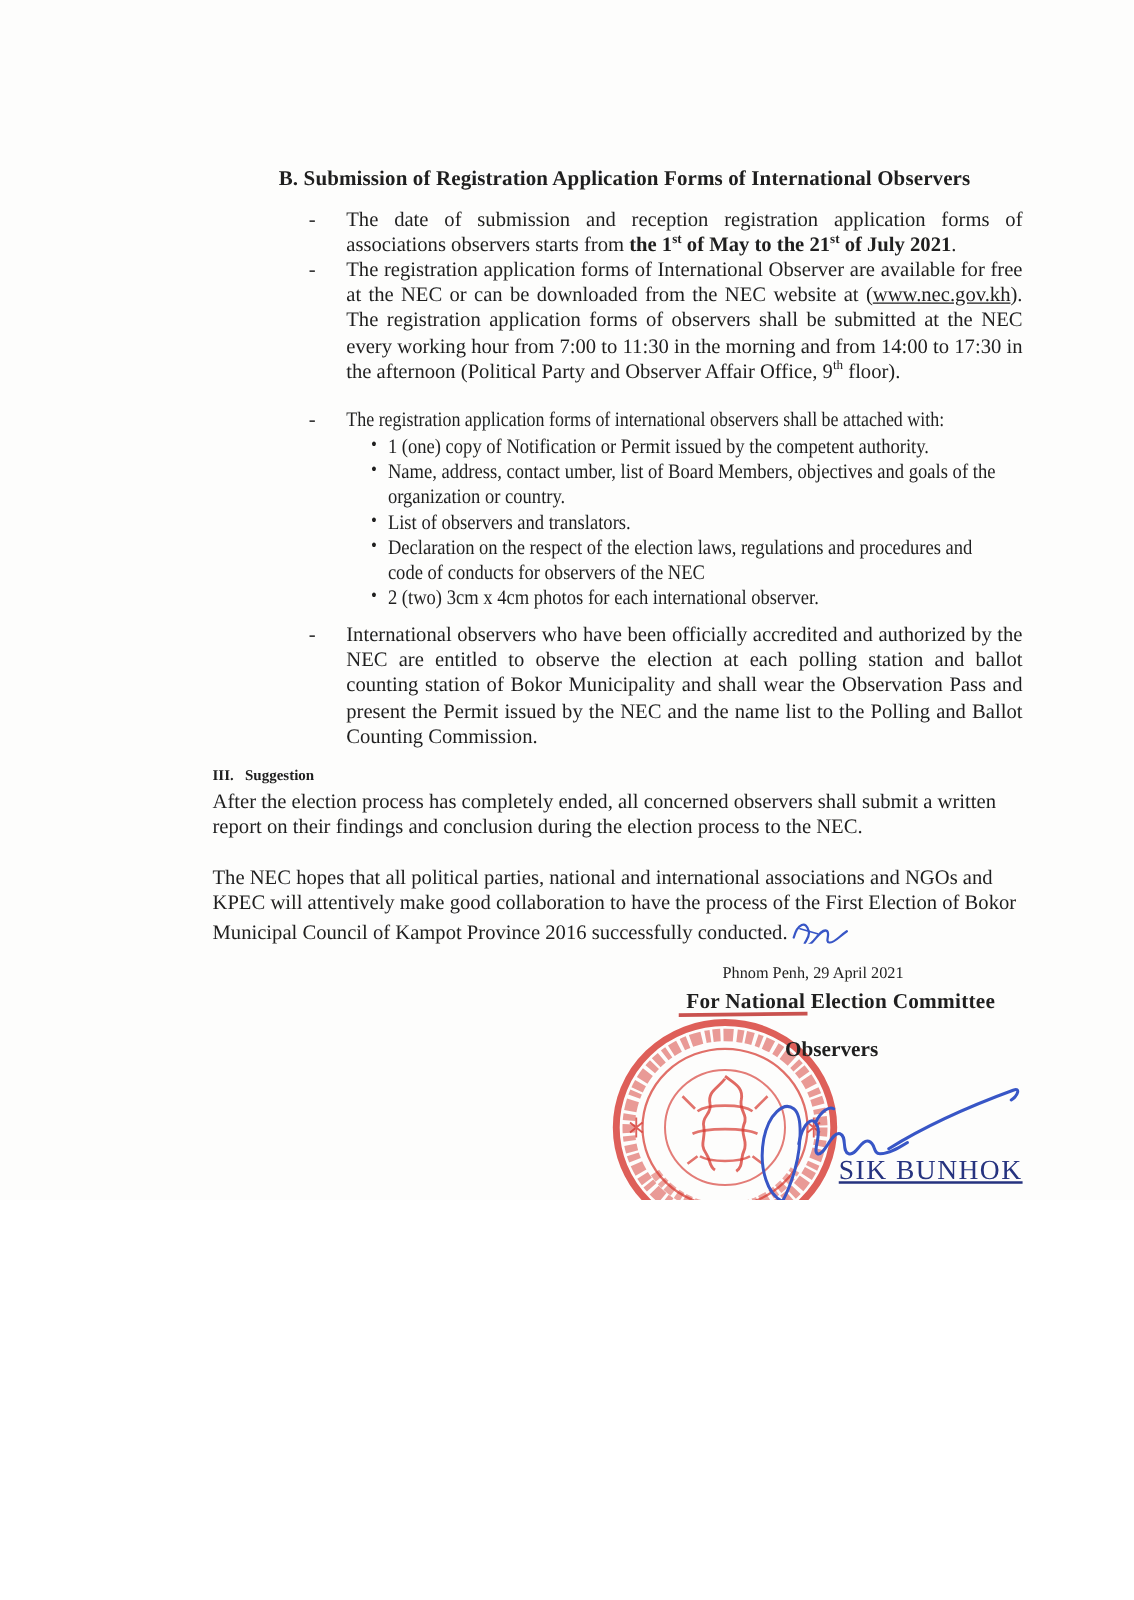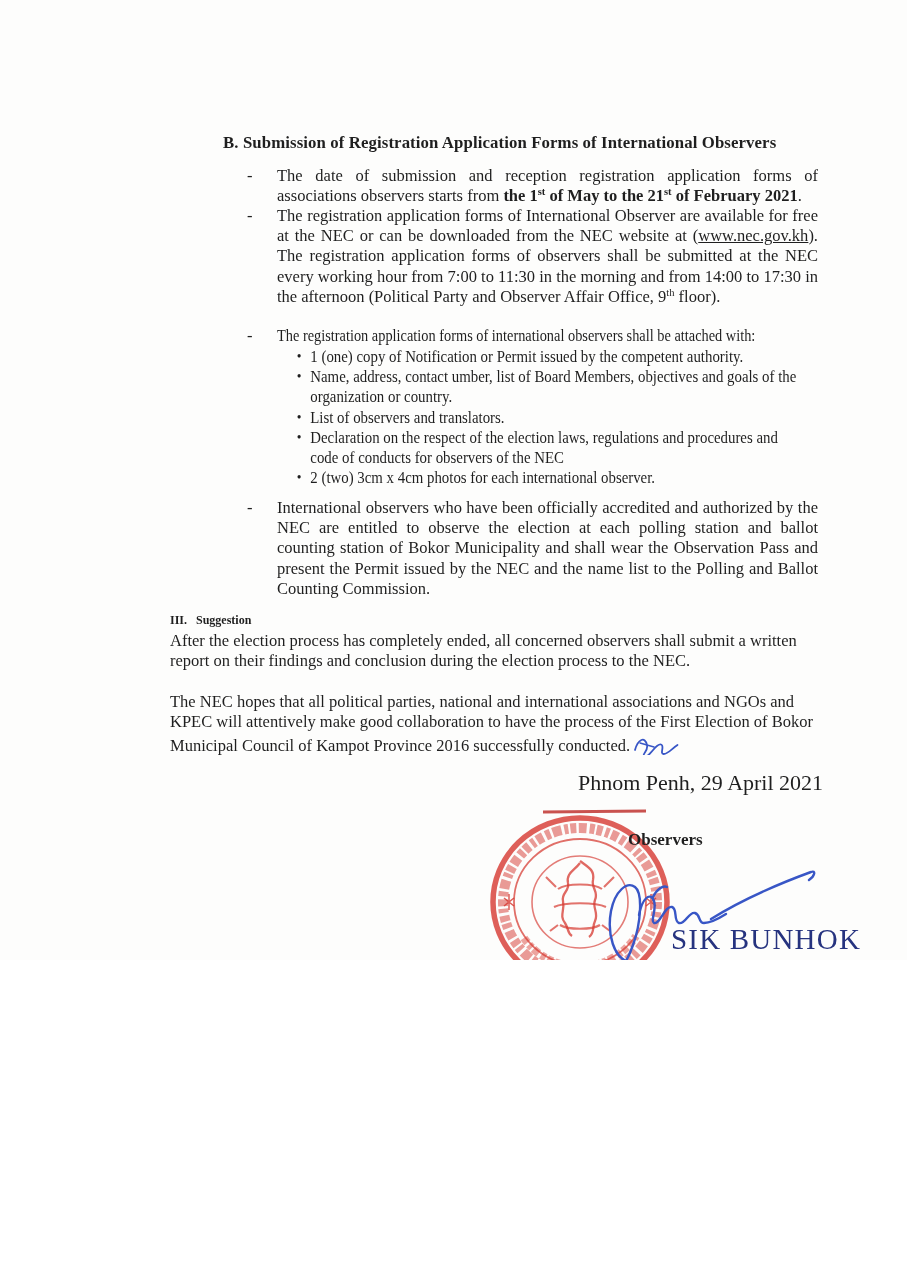--- a/index.html
+++ b/index.html
@@ -23,45 +23,45 @@
   .uline{text-decoration:underline;}
   b,.bold{font-weight:bold;}
   
   .sec3{position:absolute;left:170px;top:610px;width:644px;font-size:16.5px;line-height:20.3px;}
   .sec3-head{position:absolute;left:0;top:0;font-weight:bold;font-size:12px;}
   .sec3-head .gap{display:inline-block;width:9px;}
   .sec3 .p1{position:absolute;left:0;top:21px;width:640px;}
   .sec3 .p2{position:absolute;left:0;top:82px;width:644px;}
   .initials-svg{display:inline-block;vertical-align:-4px;margin-left:2px;}
   
-  .place-date{position:absolute;left:578px;top:770px;font-size:22px;z-index:4;}
+  .place-date{position:absolute;left:578px;top:770px;font-size:13px;z-index:4;}
   .for-line{position:absolute;left:549px;top:791px;font-size:17px;font-weight:bold;letter-spacing:0.2px;z-index:4;}
   .red-underline{position:absolute;left:543px;top:810px;width:103px;height:3px;
     background:var(--underline-red, #bf3430);opacity:0.85;transform:rotate(-0.6deg);z-index:5;}
   .chairman{position:absolute;left:628px;top:830px;font-size:17px;font-weight:bold;z-index:4;}
   .stamp{position:absolute;left:488px;top:813px;z-index:2;}
   .signature{position:absolute;left:583px;top:853px;z-index:3;}
-  .signer-name{position:absolute;left:671px;top:923px;font-size:29px;letter-spacing:1.2px;
-    color:var(--signer-navy, #26337f);z-index:4;}
+  .signer-name{position:absolute;left:671px;top:923px;font-size:22px;letter-spacing:1.2px;
+    color:var(--signer-navy, #26337f);z-index:4;text-decoration:underline;}
   
   .page-number{position:absolute;left:486px;top:1182px;font-size:15px;color:#303030;}
   .scan-line{position:absolute;left:382px;top:1176px;width:2px;height:60px;background:#dcdcdc;}
 </style>
 </head>
 <body>
 
 <div class="page">
 
   <div class="content">
 
     <div class="heading-b">B. Submission of Registration Application Forms of International Observers</div>
 
     <div class="dash-item" style="top:33px">
       <span class="dash">-</span>
-      <span><span>The date of submission and reception registration application forms of associations observers starts from </span><b><span>the 1</span><sup>st</sup><span> of May to the 21</span><sup>st</sup><span> of February 2021</span></b><span>.</span></span>
+      <span><span>The date of submission and reception registration application forms of associations observers starts from </span><b><span>the 1</span><sup>st</sup><span> of May to the 21</span><sup>st</sup><span> of July 2021</span></b><span>.</span></span>
     </div>
 
     <div class="dash-item" style="top:73px">
       <span class="dash">-</span>
       <span><span>The registration application forms of International Observer are available for free at the NEC or can be downloaded from the NEC website at (</span><span class="uline">www.nec.gov.kh</span><span>). The registration application forms of observers shall be submitted at the NEC every working hour from 7:00 to 11:30 in the morning and from 14:00 to 17:30 in the afternoon (Political Party and Observer Affair Office, 9</span><sup>th</sup><span> floor).</span></span>
     </div>
 
     <div class="dash-item" style="top:193px;text-align:left;">
       <span class="dash">-</span>
       <span class="cond">The registration application forms of international observers shall be attached with:</span>
@@ -103,20 +103,21 @@
     <div class="p1">After the election process has completely ended, all concerned observers shall submit a written report on their findings and conclusion during the election process to the NEC.</div>
     <div class="p2">
       <span>The NEC hopes that all political parties, national and international associations and NGOs and KPEC will attentively make good collaboration to have the process of the First Election of Bokor Municipal Council of Kampot Province 2016 successfully conducted.</span><svg class="initials-svg" width="48" height="22" viewBox="0 0 48 22">
         <path d="M3,17 c3,-11 10,-14 12,-5 c1.5,6 -5.5,9.5 -2.5,11 c5,2.5 11,-13 16.5,-11.5 c4,1 -1.5,9.5 2.5,9.5 c4,0.5 8,-5 14,-9" fill="none" stroke="#3856c6" stroke-width="1.8" stroke-linecap="round"></path>
         <path d="M8,10 l14,4" fill="none" stroke="#3856c6" stroke-width="1.4" stroke-linecap="round"></path>
       </svg>
     </div>
   </div>
 
   <div class="place-date">Phnom Penh, 29 April 2021</div>
+  <div class="for-line">For National Election Committee</div>
   <div class="red-underline"></div>
   <div class="chairman">Observers</div>
 
   <svg class="stamp" width="184" height="178" viewBox="0 0 184 178">
     <g fill="none" stroke="#d6372f">
       <ellipse cx="92" cy="89" rx="87" ry="84" stroke-width="5.5" opacity="0.8"></ellipse>
       <ellipse cx="92" cy="89" rx="77" ry="74" stroke-width="10" opacity="0.5" stroke-dasharray="7 3 5 2.5 9 3 4 2 6 2.5 8 3 5 2 6 3 4 2.5"></ellipse>
       <ellipse cx="92" cy="89" rx="66" ry="63" stroke-width="1.8" opacity="0.72"></ellipse>
       <ellipse cx="92" cy="89" rx="48" ry="46" stroke-width="1.6" opacity="0.65"></ellipse>
       <path d="M36,125 A66,63 0 0 0 148,123" stroke-width="8" opacity="0.45" stroke-dasharray="6 2.5 4 2 7 3 5 2 6 2.5"></path>

